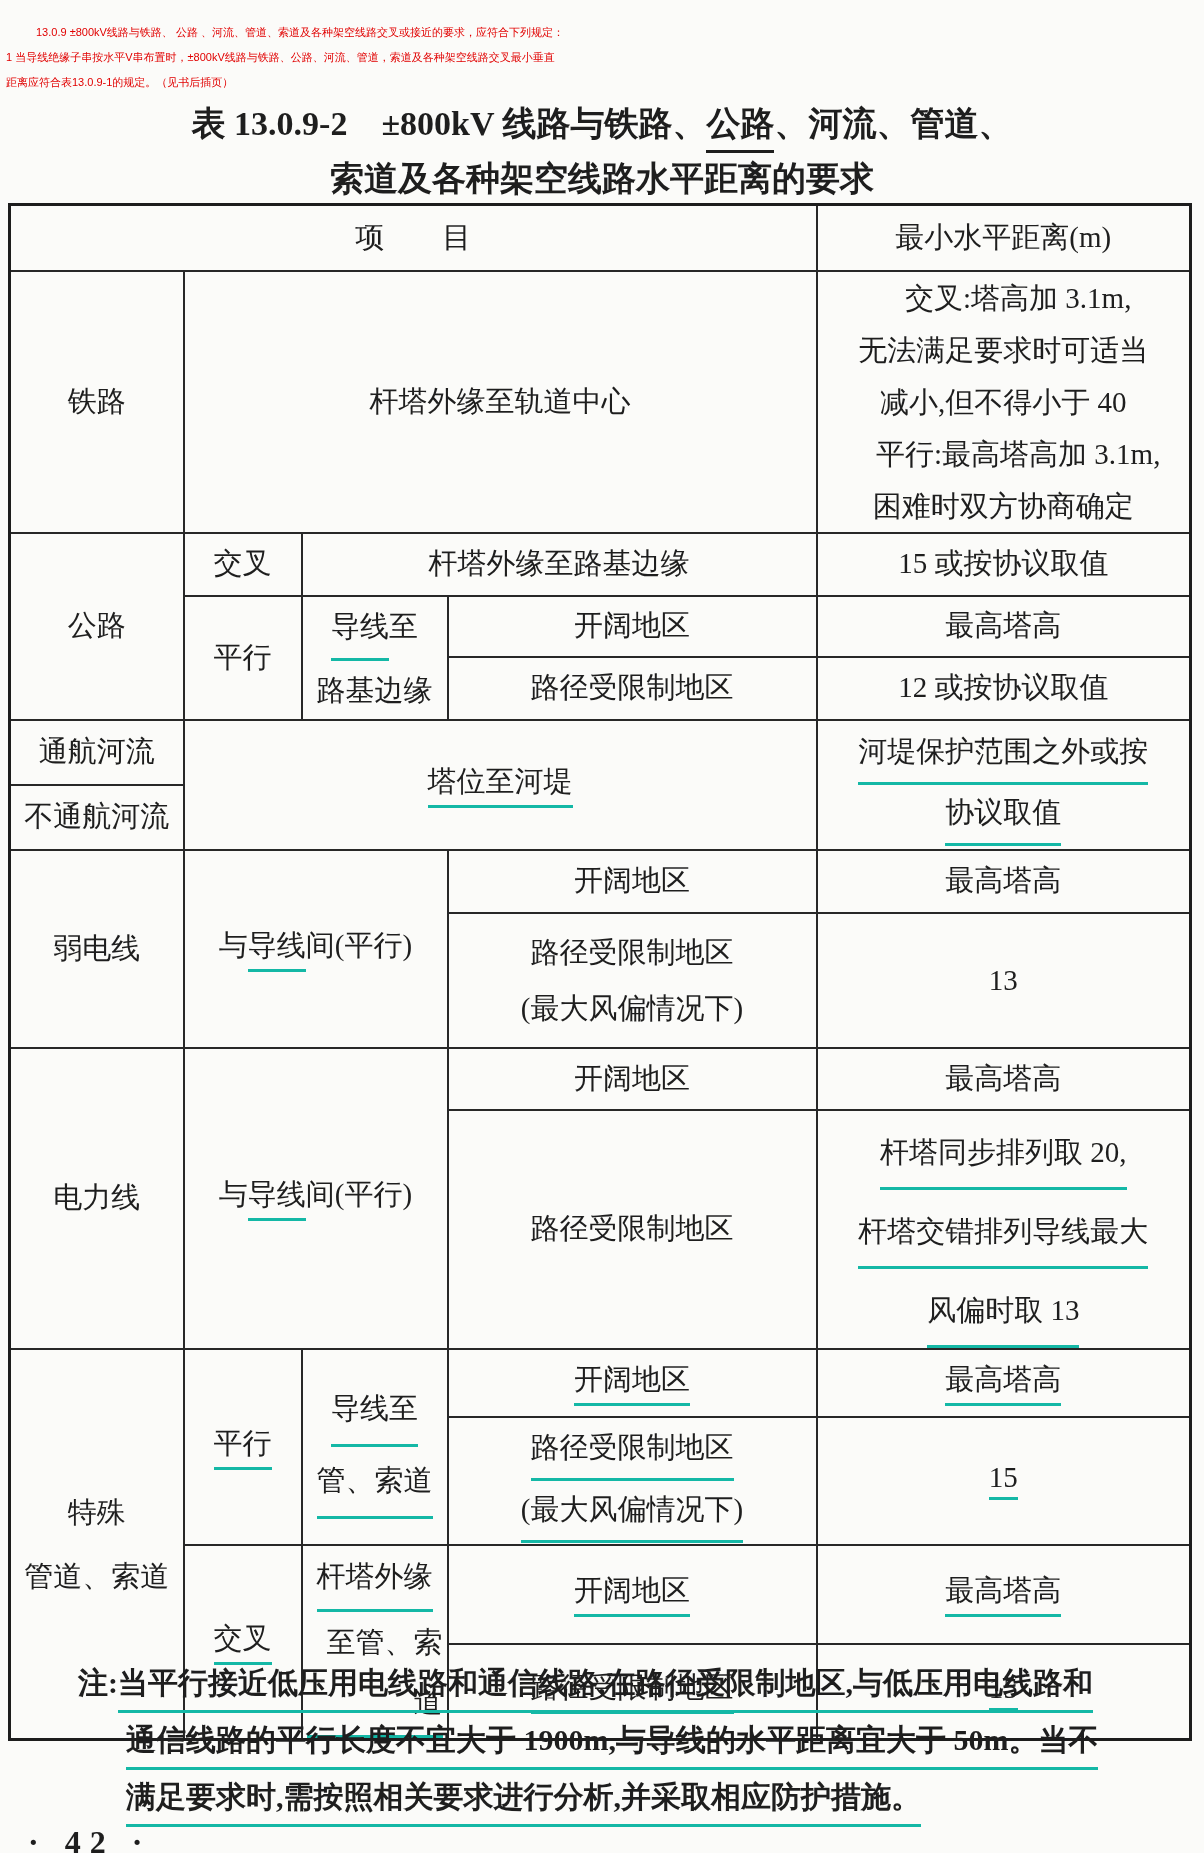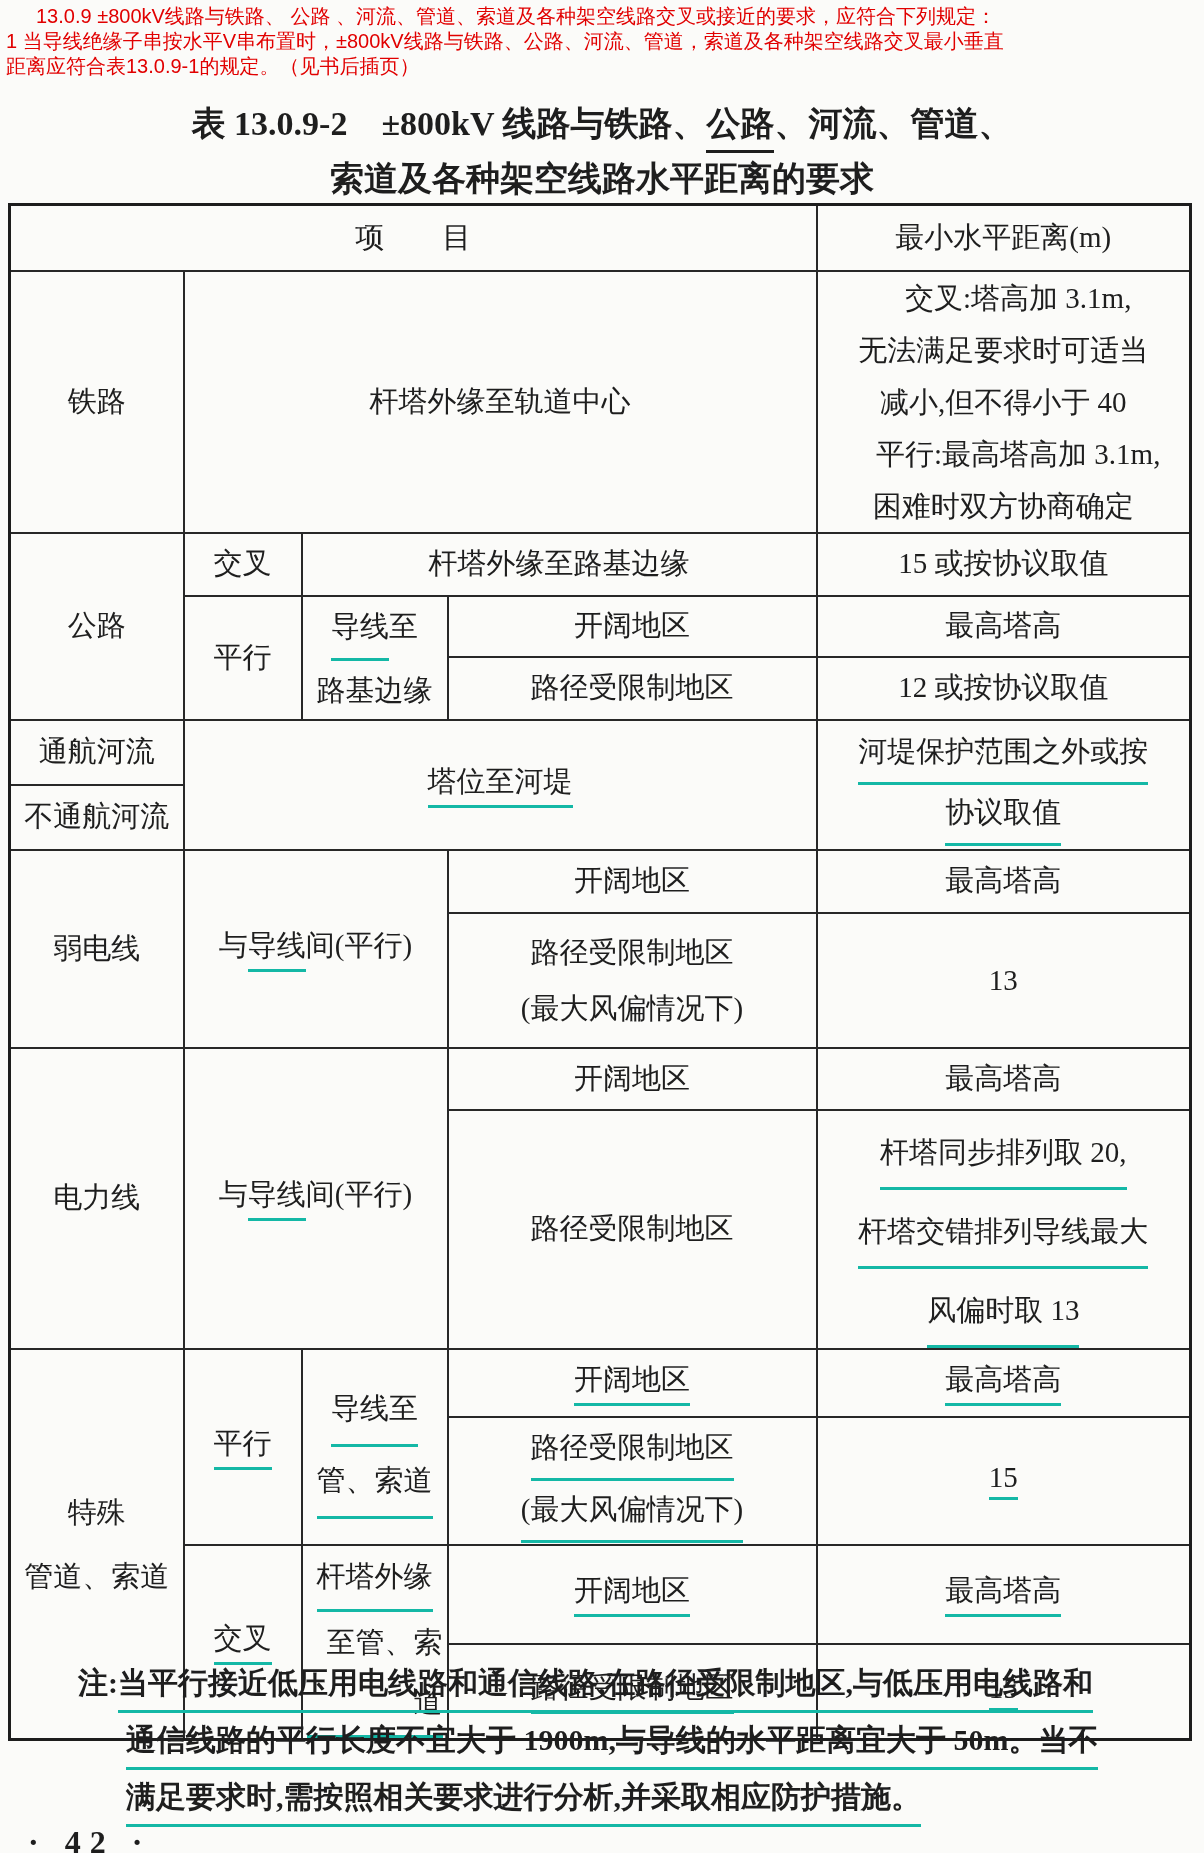--- a/index.html
+++ b/index.html
@@ -7,23 +7,23 @@
   body {
     position:relative;
     background:#fbfbf9;
     overflow:hidden;
     font-family:"Liberation Serif","DejaVu Serif",serif;
     color:#1e1e1e;
   }
 
   
   .annotation {
-    position:absolute; top:4px; left:6px; width:1190px;
+    position:absolute; top:20px; left:6px; width:1190px;
     font-family:"Liberation Sans","DejaVu Sans",sans-serif;
-    font-size:20px; line-height:25px; color:#e10000;
+    font-size:11px; line-height:25px; color:#e10000;
   }
   .ann-indent { padding-left:30px; }
 
   
   .doc-title {
     position:absolute; top:98px; left:0; width:1204px;
     text-align:center; font-weight:bold;
     font-size:34px; line-height:51px;
   }
   .t-label { margin-right:34px; }

